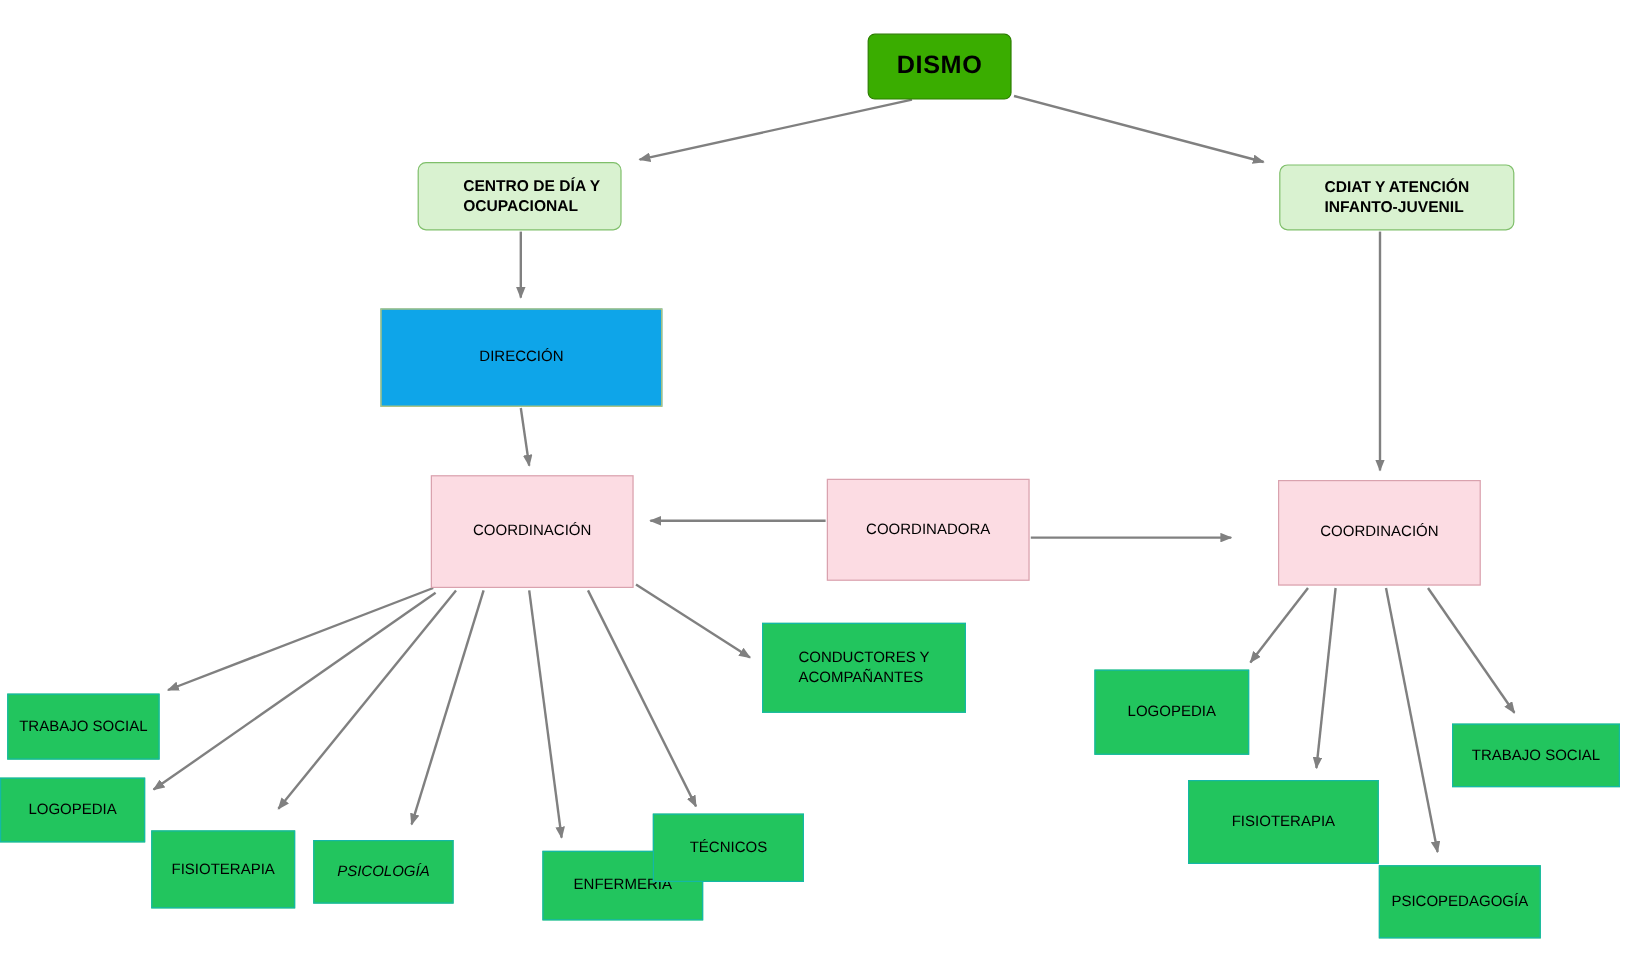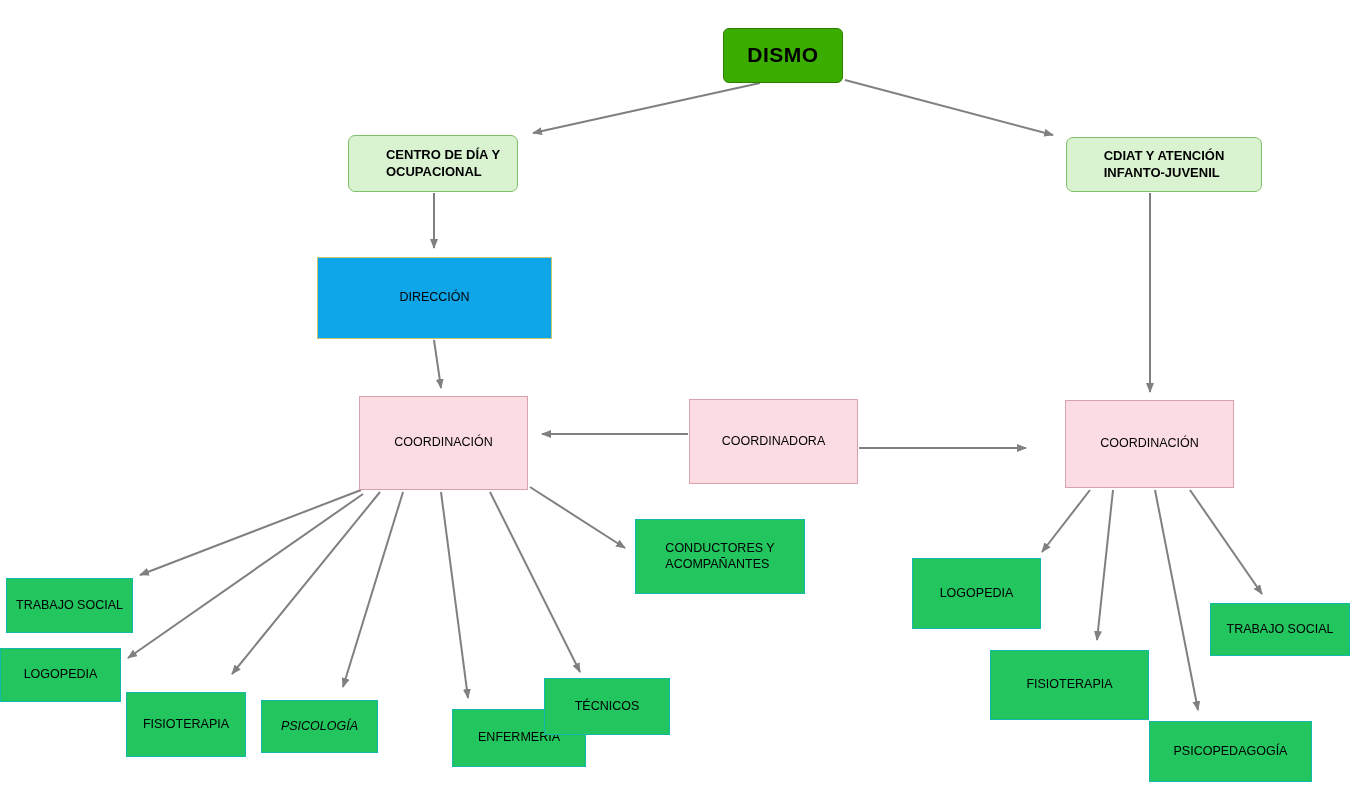--- a/index.html
+++ b/index.html
@@ -112,16 +112,16 @@
       <div class="node node-grey" style="left: 635px; top: 519px; width: 170px; height: 75px;">CONDUCTORES  Y
 ACOMPAÑANTES</div>
       <div class="node node-grey" style="left: 6px; top: 578px; width: 127px; height: 55px;">TRABAJO SOCIAL</div>
       <div class="node node-grey" style="left: 0px; top: 648px; width: 121px; height: 54px;">LOGOPEDIA</div>
       <div class="node node-grey" style="left: 126px; top: 692px; width: 120px; height: 65px;">FISIOTERAPIA</div>
       <div class="node node-grey" style="left: 261px; top: 700px; width: 117px; height: 53px; font-style: italic;">PSICOLOGÍA</div>
       <div class="node node-grey" style="left: 405px; top: 709px; width: 134px; height: 58px; margin-left: 47px;">ENFERMERÍA</div>
       <div class="node node-grey" style="left: 544px; top: 678px; width: 126px; height: 57px;">TÉCNICOS</div>
       <div class="node node-grey" style="left: 912px; top: 558px; width: 129px; height: 71px;">LOGOPEDIA</div>
       <div class="node node-grey" style="left: 990px; top: 650px; width: 159px; height: 70px;">FISIOTERAPIA</div>
-      <div class="node node-grey" style="left: 1149px; top: 721px; width: 163px; height: 61px;">PSICOPEDAGOGÍA</div>
+      <div class="node node-grey" style="left: 1149px; top: 721px; width: 135px; height: 61px;">PSICOPEDAGOGÍA</div>
       <div class="node node-grey" style="left: 1210px; top: 603px; width: 140px; height: 53px;">TRABAJO SOCIAL</div>
     </div>
 </div>
 
 </body></html>

